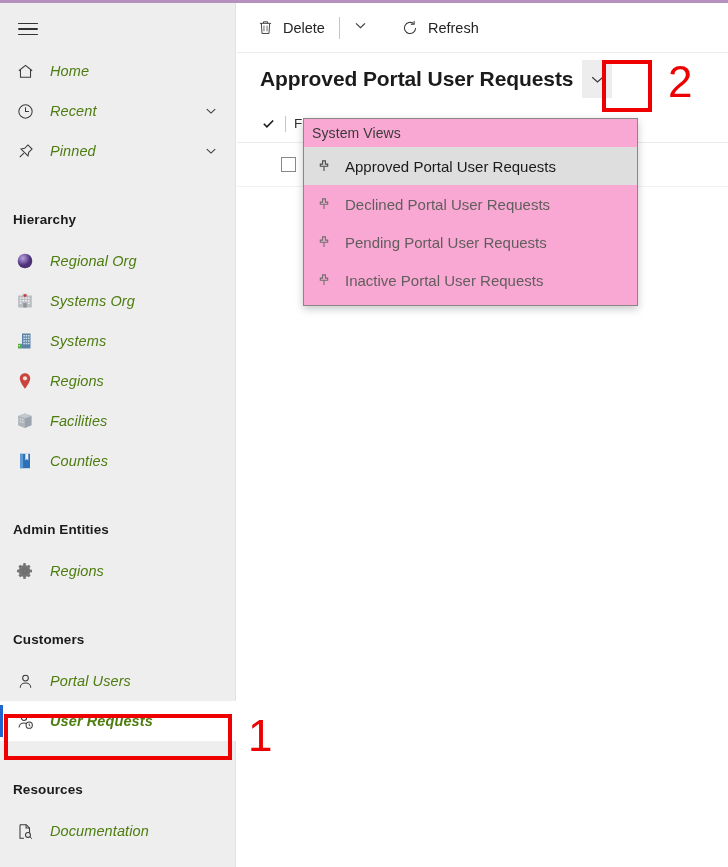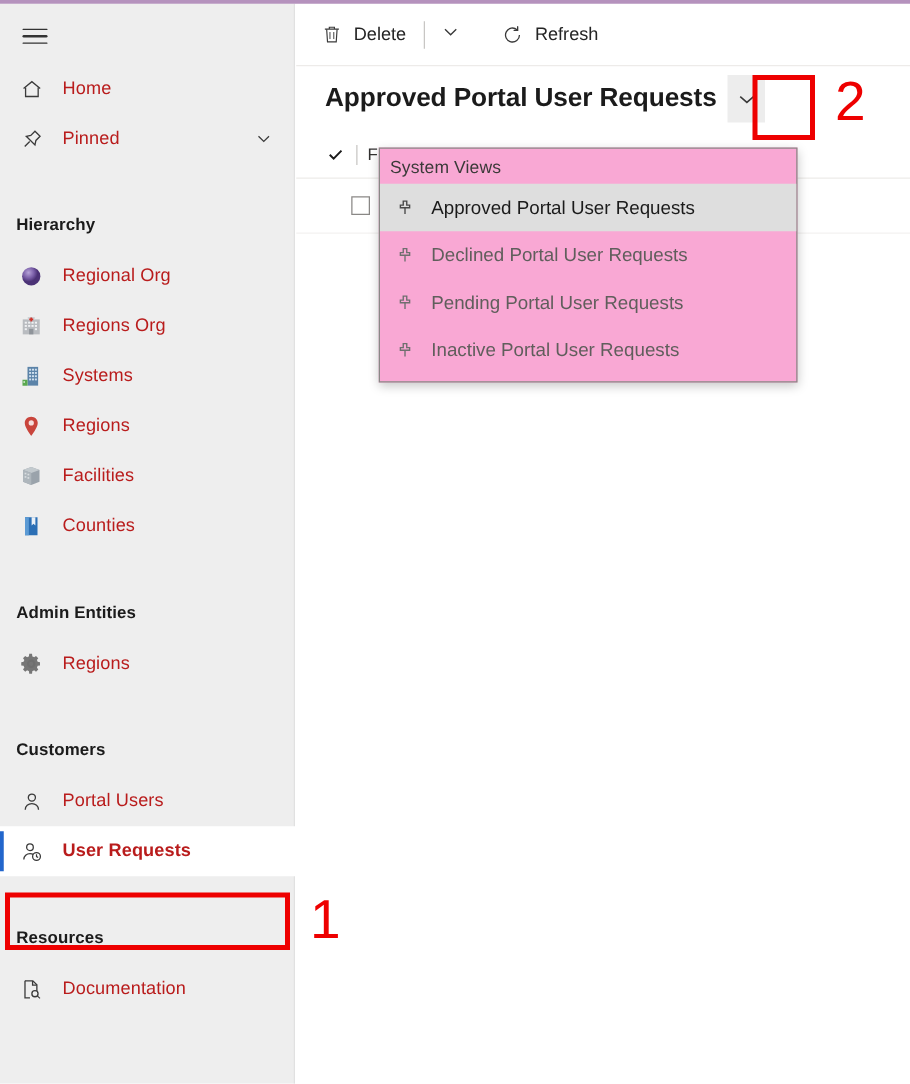--- a/index.html
+++ b/index.html
@@ -49,22 +49,23 @@
 
   .nav-list { position: absolute; left: 0; top: 48px; width: 236px; }
 
   .nav-item {
     position: relative;
     display: flex;
     align-items: center;
     height: 40px;
     padding-left: 13px;
     cursor: pointer;
-    color: #b91c1c;
+    color: #4d7c0f;
     font-size: 14.5px;
+    font-style: italic;
   }
   .nav-item .ico {
     width: 24px; height: 22px;
     display: flex; align-items: center; justify-content: center;
     flex: 0 0 24px;
     margin-right: 13px;
   }
   .nav-item .lbl { white-space: nowrap; letter-spacing: .1px; }
   .nav-item .chev {
     position: absolute; right: 18px; top: 50%;
@@ -267,20 +268,34 @@
       <div class="nav-item">
         <span class="ico">
           <svg width="19" height="19" viewBox="0 0 20 20" fill="none" stroke="#3a3a3a" stroke-width="1.1">
             <path d="M3 9.2 10 3.5l7 5.7"></path>
               <path d="M4.7 8.4V16h10.6V8.4"></path>
           </svg>
         </span>
         <span class="lbl">Home</span>
       </div>
 
+      <div class="nav-item">
+        <span class="ico">
+          <svg width="19" height="19" viewBox="0 0 20 20" fill="none" stroke="#3a3a3a" stroke-width="1.1">
+            <circle cx="10" cy="10" r="7"></circle>
+              <path d="M10 5.6V10h3.6"></path>
+          </svg>
+        </span>
+        <span class="lbl">Recent</span>
+        <span class="chev">
+          <svg width="14" height="14" viewBox="0 0 16 16" fill="none" stroke="#3a3a3a" stroke-width="1.2">
+            <path d="M3.2 5.8 8 10.4l4.8-4.6"></path>
+          </svg>
+        </span>
+      </div>
 
       <div class="nav-item">
         <span class="ico">
           <svg width="19" height="19" viewBox="0 0 20 20" fill="none" stroke="#3a3a3a" stroke-width="1.1">
             <path d="M12.6 3.1 9.1 6.6 5.3 7.4l7.3 7.3.8-3.8 3.5-3.5z"></path>
               <path d="M8.2 11.8 4 16"></path>
           </svg>
         </span>
         <span class="lbl">Pinned</span>
         <span class="chev">
@@ -325,21 +340,21 @@
               <rect x="4.8" y="9" width="1.7" height="1.5"></rect>
                 <rect x="7.5" y="9" width="1.7" height="1.5"></rect>
               <rect x="10.2" y="9" width="1.7" height="1.5"></rect>
                 <rect x="12.9" y="9" width="1.7" height="1.5"></rect>
               <rect x="4.8" y="11.6" width="1.7" height="1.5"></rect>
                 <rect x="12.9" y="11.6" width="1.7" height="1.5"></rect>
             </g>
             <rect x="8.3" y="12.1" width="3.4" height="4.4" fill="#8f949a"></rect>
           </svg>
         </span>
-        <span class="lbl">Regions Org</span>
+        <span class="lbl">Systems Org</span>
       </div>
 
       <div class="nav-item">
         <span class="ico">
           <svg class="pic" viewBox="0 0 20 20">
             <rect x="7" y="2.5" width="8.5" height="15" fill="#5b83a8"></rect>
             <g fill="#cfe0ee">
               <rect x="8.3" y="4" width="1.6" height="1.5"></rect>
                 <rect x="10.6" y="4" width="1.6" height="1.5"></rect>
                 <rect x="12.9" y="4" width="1.6" height="1.5"></rect>

